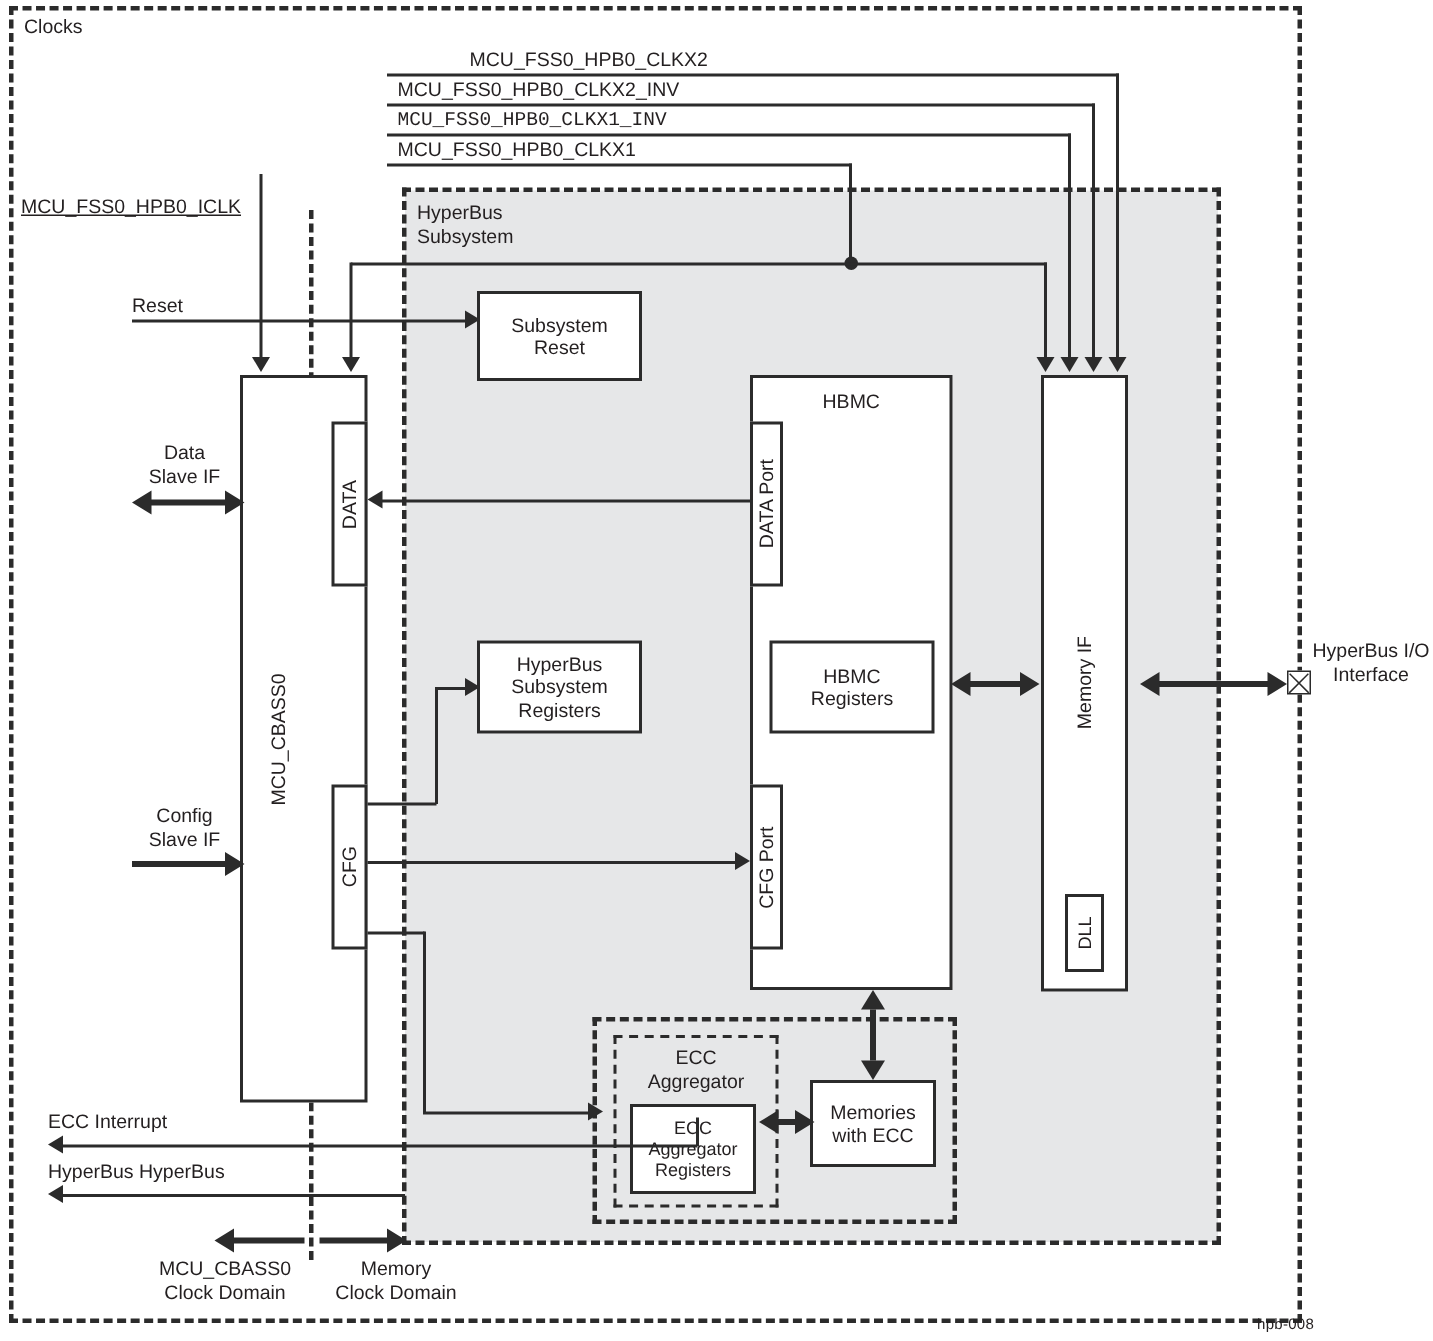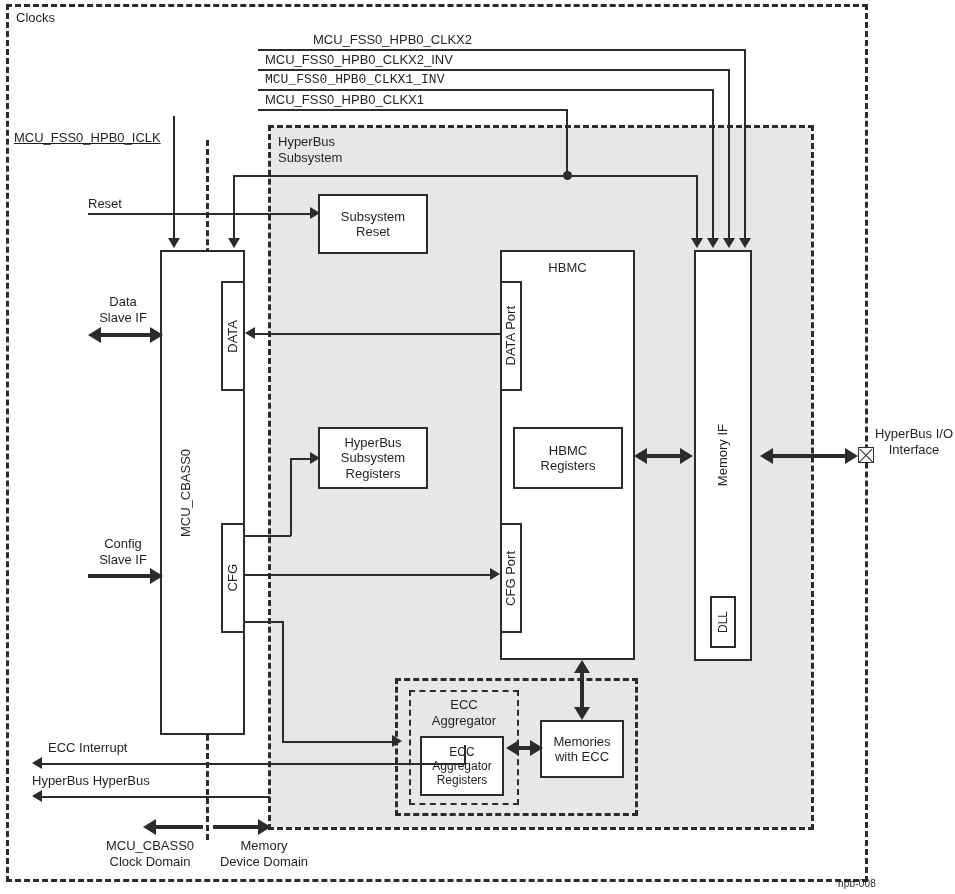--- a/index.html
+++ b/index.html
@@ -227,34 +227,34 @@
 
   <div class="abs h-line-thick" style="left:516px;top:746px;width:18px;"></div>
   <div class="abs arw arw-l-b" style="left:506px;top:740px;"></div>
   <div class="abs arw arw-r-b" style="left:530px;top:740px;"></div>
 
   <div class="abs h-line" style="left:245px;top:621px;width:38px;"></div>
   <div class="abs v-line" style="left:282px;top:621px;height:121px;"></div>
   <div class="abs h-line" style="left:282px;top:741px;width:112px;"></div>
   <div class="abs arw arw-r" style="left:392px;top:735px;"></div>
 
-  <div class="abs lbl" style="left:48px;top:740px;">ECC Interrupt</div>
+  <div class="abs lbl" style="left:32px;top:740px;">ECC Interrupt</div>
   <div class="abs h-line" style="left:40px;top:763px;width:425px;"></div>
   <div class="abs v-line" style="left:464px;top:745px;height:19px;"></div>
   <div class="abs arw arw-l" style="left:32px;top:757px;"></div>
 
   <div class="abs lbl" style="left:32px;top:773px;">HyperBus HyperBus</div>
   <div class="abs h-line" style="left:40px;top:796px;width:230px;"></div>
   <div class="abs arw arw-l" style="left:32px;top:790px;"></div>
 
   <div class="abs h-line-thick" style="left:155px;top:825px;width:48px;"></div>
   <div class="abs arw arw-l-b" style="left:143px;top:819px;"></div>
   <div class="abs h-line-thick" style="left:213px;top:825px;width:48px;"></div>
   <div class="abs arw arw-r-b" style="left:258px;top:819px;"></div>
 
   <div class="abs lbl lbl-c" style="left:95px;top:838px;width:110px;white-space:pre-line;">MCU_CBASS0
 Clock Domain</div>
   <div class="abs lbl lbl-c" style="left:209px;top:838px;width:110px;white-space:pre-line;">Memory
-Device Domain</div>
+Clock Domain</div>
 
   <div class="abs fig-id" style="left:838px;top:878px;">hpb-008</div>
 
 </div>
 
 </body></html>

